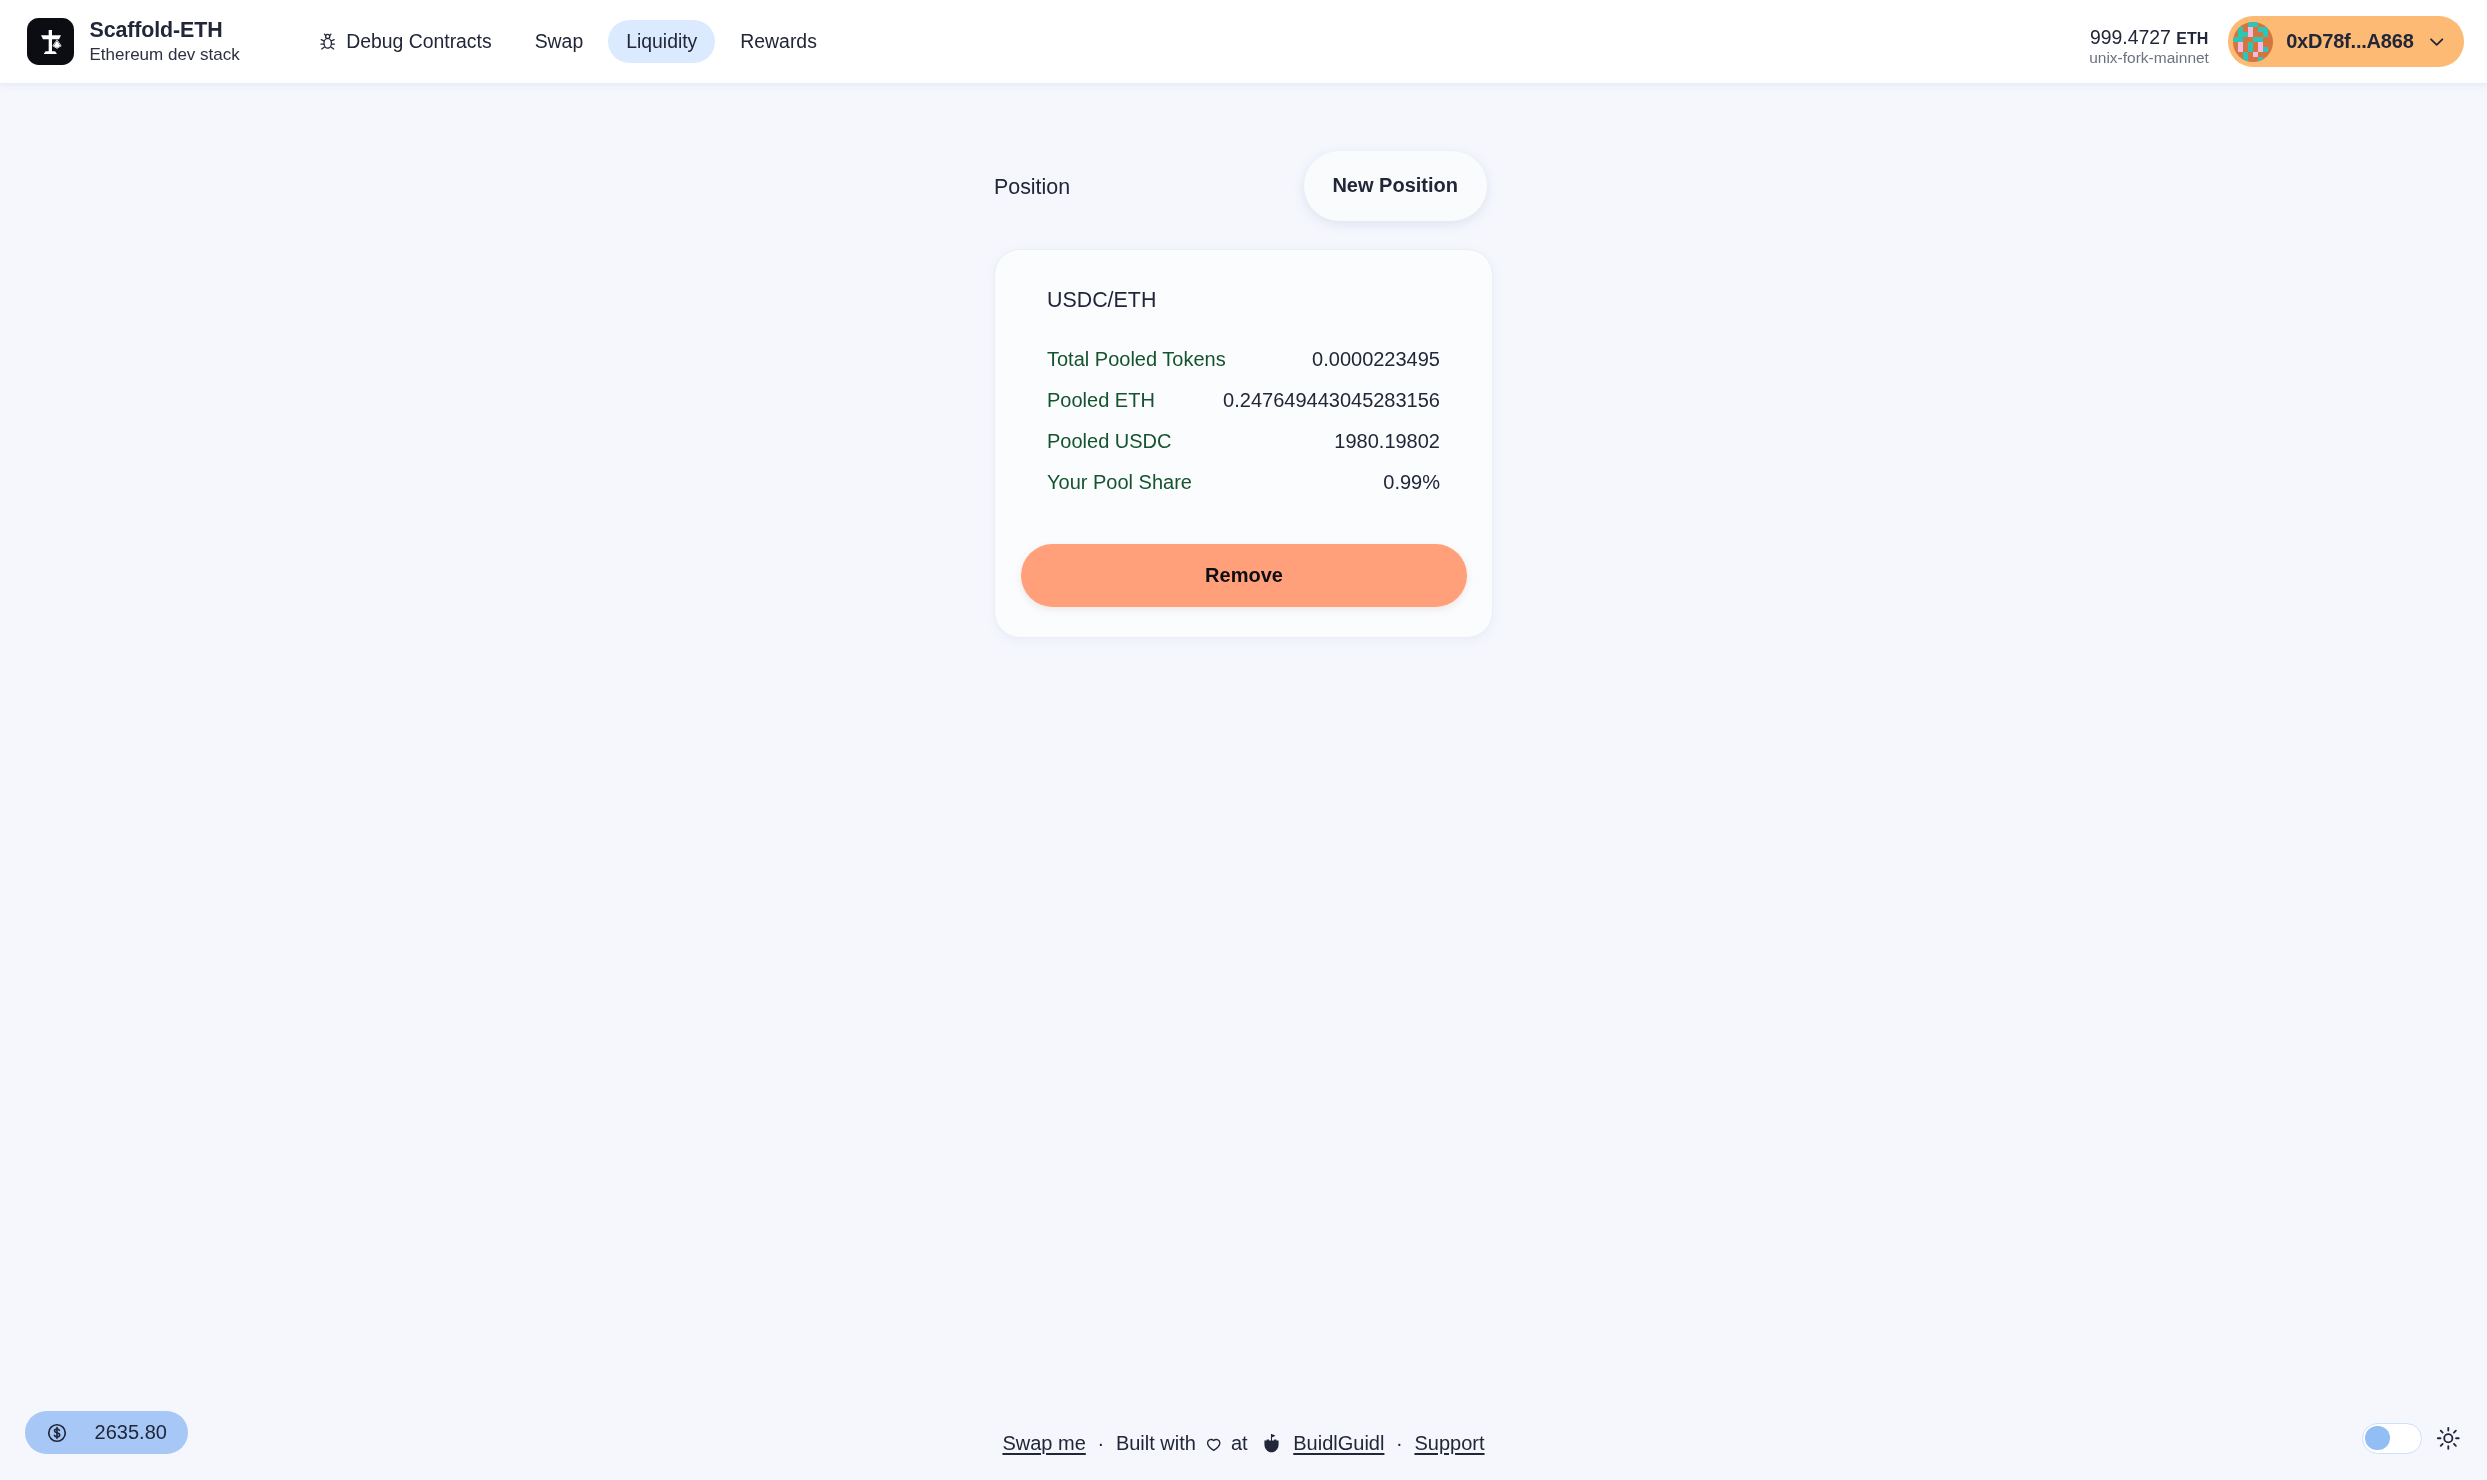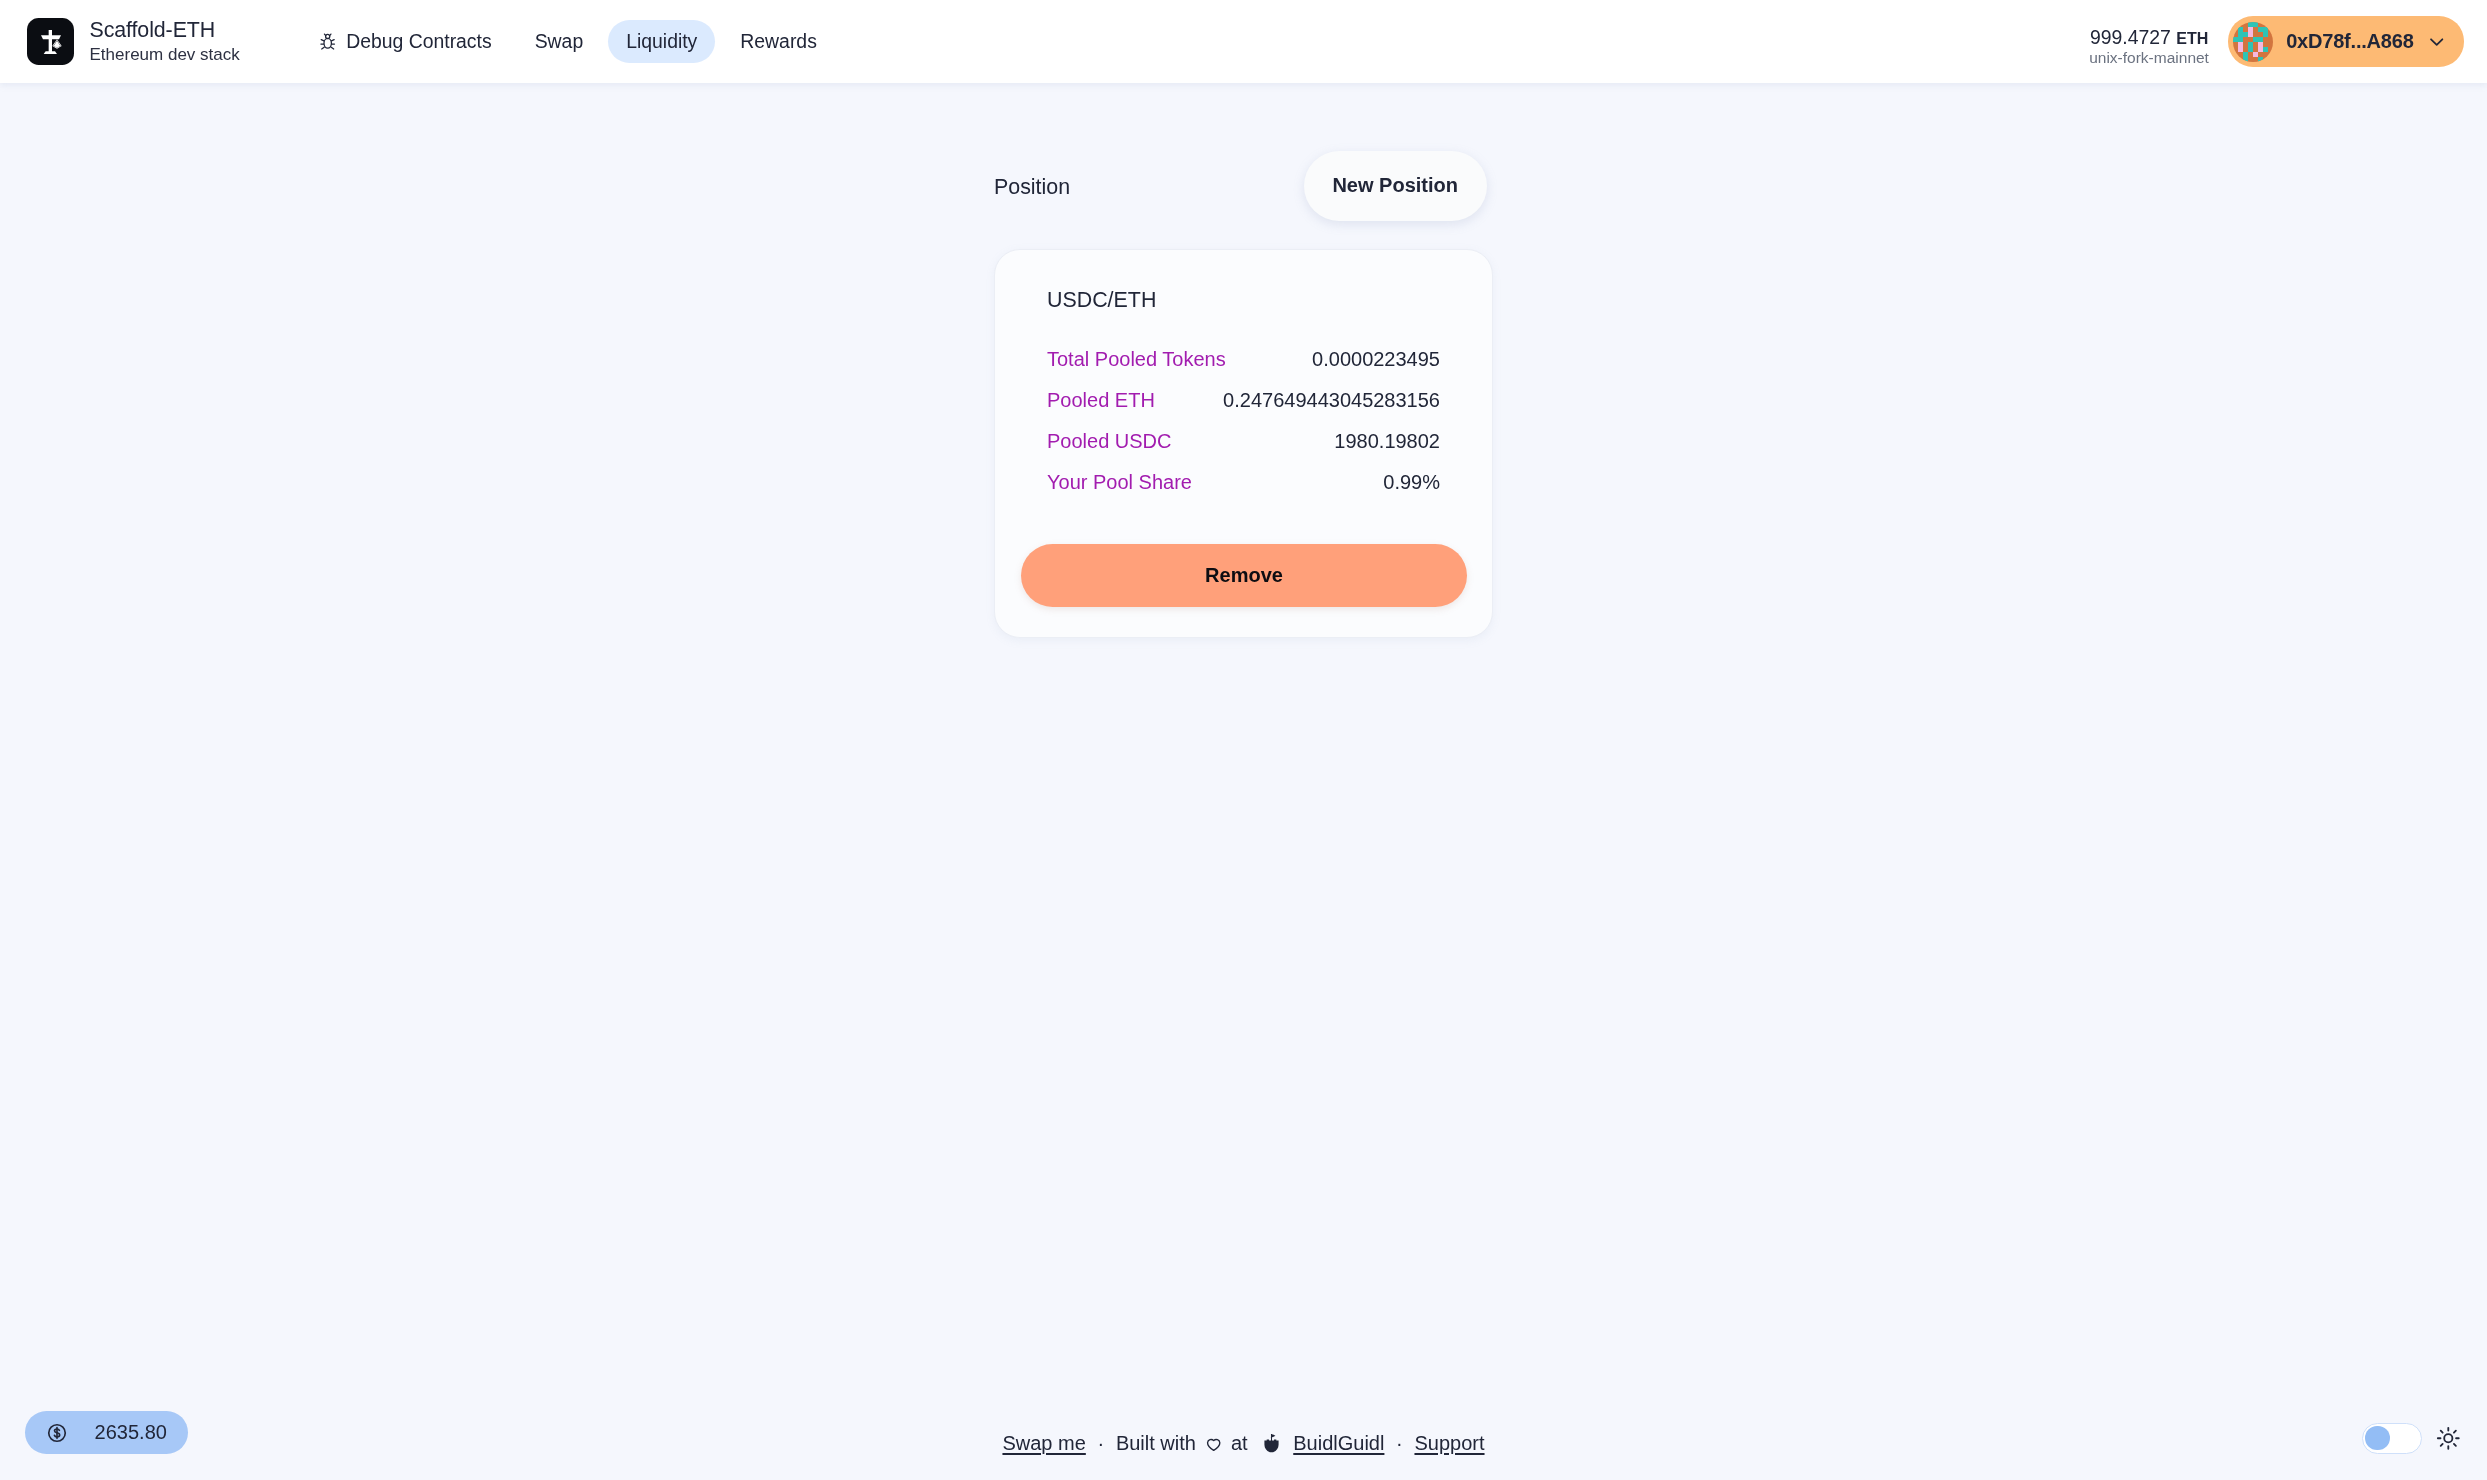--- a/index.html
+++ b/index.html
@@ -45,21 +45,21 @@
     display: flex;
     align-items: center;
     justify-content: center;
     flex: none;
   }
   .logo-mark svg { width: 32px; height: 32px; display: block; }
 
   .brand-text { display: flex; flex-direction: column; line-height: 1.12; }
   .brand-name {
     font-size: 21.4px;
-    font-weight: 400;
+    font-weight: 700;
     color: #212638;
     letter-spacing: -0.1px;
   }
   .brand-sub {
     font-size: 17px;
     font-weight: 400;
     color: #2d3142;
     margin-top: 1.9px;
   }
 
@@ -201,21 +201,21 @@
     margin-bottom: 35px;
   }
 
   .stats { margin: 0 26px; }
   .stat-row {
     display: flex;
     align-items: baseline;
     justify-content: space-between;
     height: 41px;
   }
-  .stat-label { font-size: 20px; color: #a21caf; white-space: nowrap; }
+  .stat-label { font-size: 20px; color: #14532d; white-space: nowrap; }
   .stat-value { font-size: 20px; color: #212638; white-space: nowrap; }
 
   .remove-btn {
     display: block;
     margin: 32px auto 0 auto;
     width: 446px;
     height: 63px;
     border: none;
     border-radius: 32px;
     background: #ffa07a;

